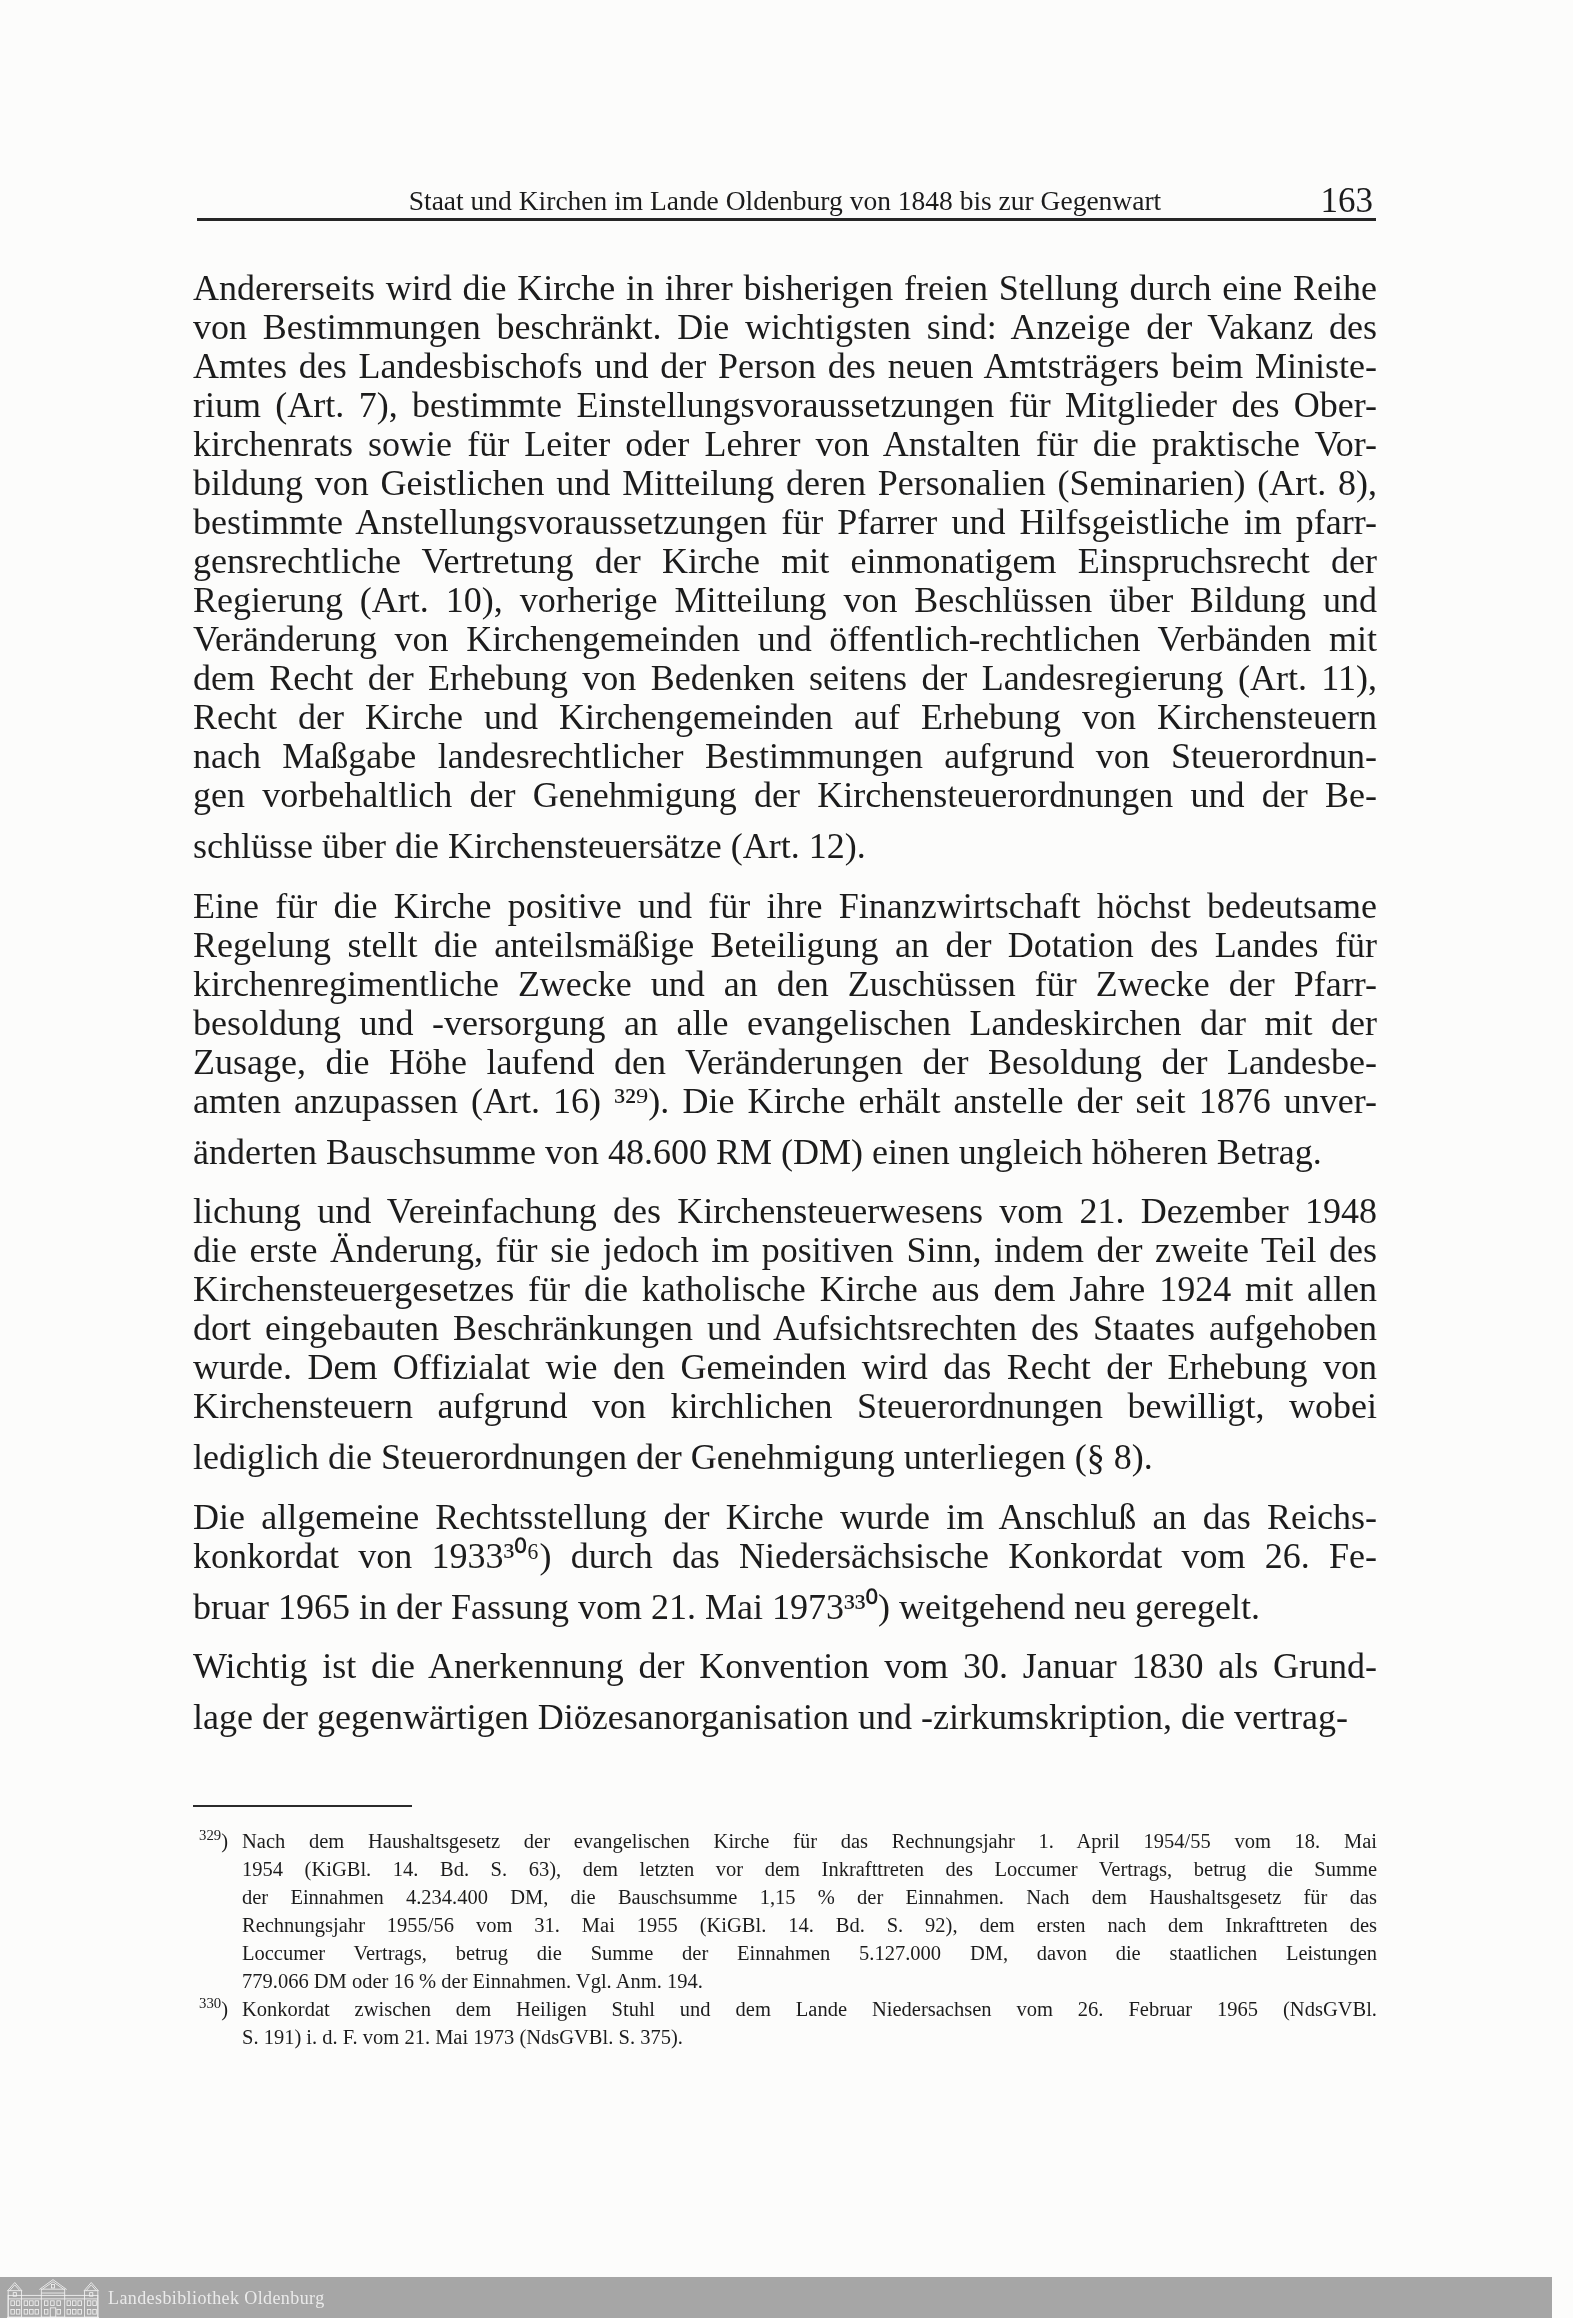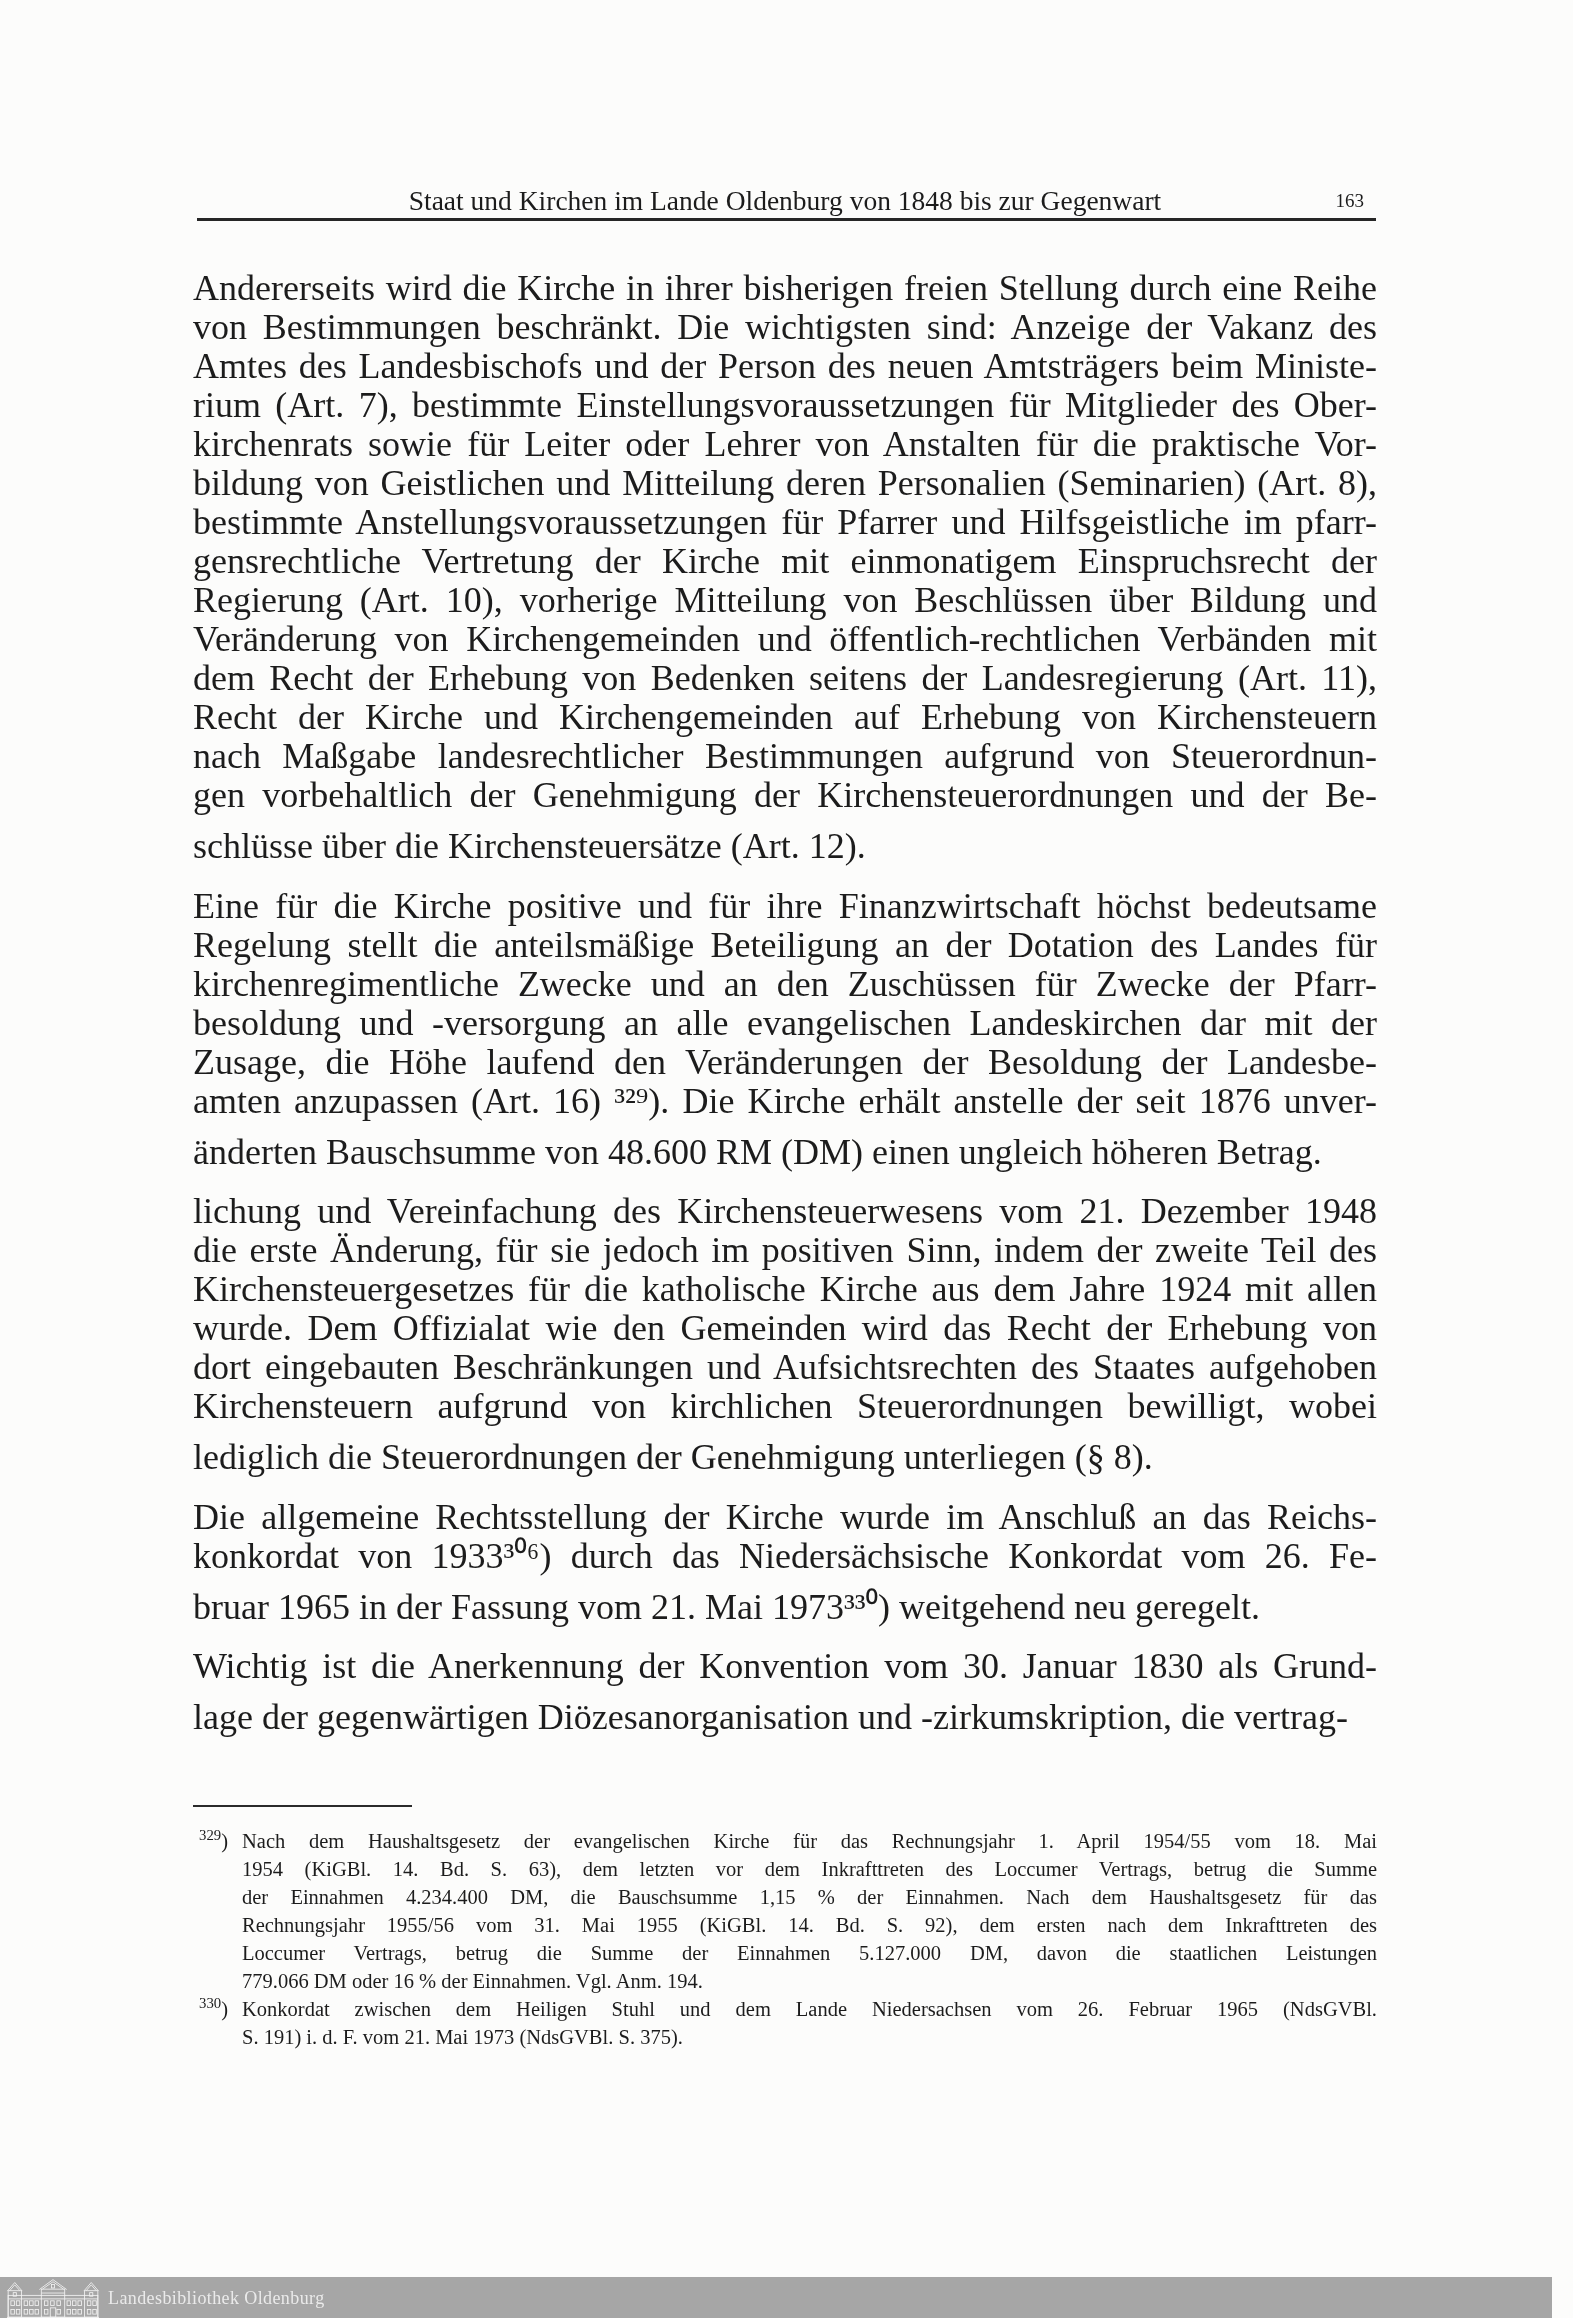--- a/index.html
+++ b/index.html
@@ -21,22 +21,22 @@
     width: 1184px; height: 36px;
   }
   .header-title {
     text-align: center;
     font-size: 27.5px;
     line-height: 36px;
     white-space: nowrap;
   }
   .page-number {
     position: absolute;
-    right: 13px; top: 0;
-    font-size: 19px;
+    right: 4px; top: 0;
+    font-size: 35px;
     line-height: 36px;
   }
   .header-rule {
     position: absolute;
     left: 197px; top: 218px;
     width: 1179px; height: 3.1px;
     background: #262626;
   }
   
   .body-text {
@@ -127,22 +127,22 @@
         <div class="bline">kirchenregimentliche Zwecke und an den Zuschüssen für Zwecke der Pfarr-</div>
         <div class="bline">besoldung und -versorgung an alle evangelischen Landeskirchen dar mit der</div>
         <div class="bline">Zusage, die Höhe laufend den Veränderungen der Besoldung der Landesbe-</div>
         <div class="bline">amten anzupassen (Art. 16) ³²⁹). Die Kirche erhält anstelle der seit 1876 unver-</div>
         <div class="bline lastline">änderten Bauschsumme von 48.600 RM (DM) einen ungleich höheren Betrag.</div>
       </div>
       <div class="paragraph">
         <div class="bline">lichung und Vereinfachung des Kirchensteuerwesens vom 21. Dezember 1948</div>
         <div class="bline">die erste Änderung, für sie jedoch im positiven Sinn, indem der zweite Teil des</div>
         <div class="bline">Kirchensteuergesetzes für die katholische Kirche aus dem Jahre 1924 mit allen</div>
+        <div class="bline">dort eingebauten Beschränkungen und Aufsichtsrechten des Staates aufgehoben</div>
         <div class="bline">wurde. Dem Offizialat wie den Gemeinden wird das Recht der Erhebung von</div>
-        <div class="bline">dort eingebauten Beschränkungen und Aufsichtsrechten des Staates aufgehoben</div>
         <div class="bline">Kirchensteuern aufgrund von kirchlichen Steuerordnungen bewilligt, wobei</div>
         <div class="bline lastline">lediglich die Steuerordnungen der Genehmigung unterliegen (§ 8).</div>
       </div>
       <div class="paragraph">
         <div class="bline">Die allgemeine Rechtsstellung der Kirche wurde im Anschluß an das Reichs-</div>
         <div class="bline">konkordat von 1933³⁰⁶) durch das Niedersächsische Konkordat vom 26. Fe-</div>
         <div class="bline lastline">bruar 1965 in der Fassung vom 21. Mai 1973³³⁰) weitgehend neu geregelt.</div>
       </div>
       <div class="paragraph">
         <div class="bline">Wichtig ist die Anerkennung der Konvention vom 30. Januar 1830 als Grund-</div>

